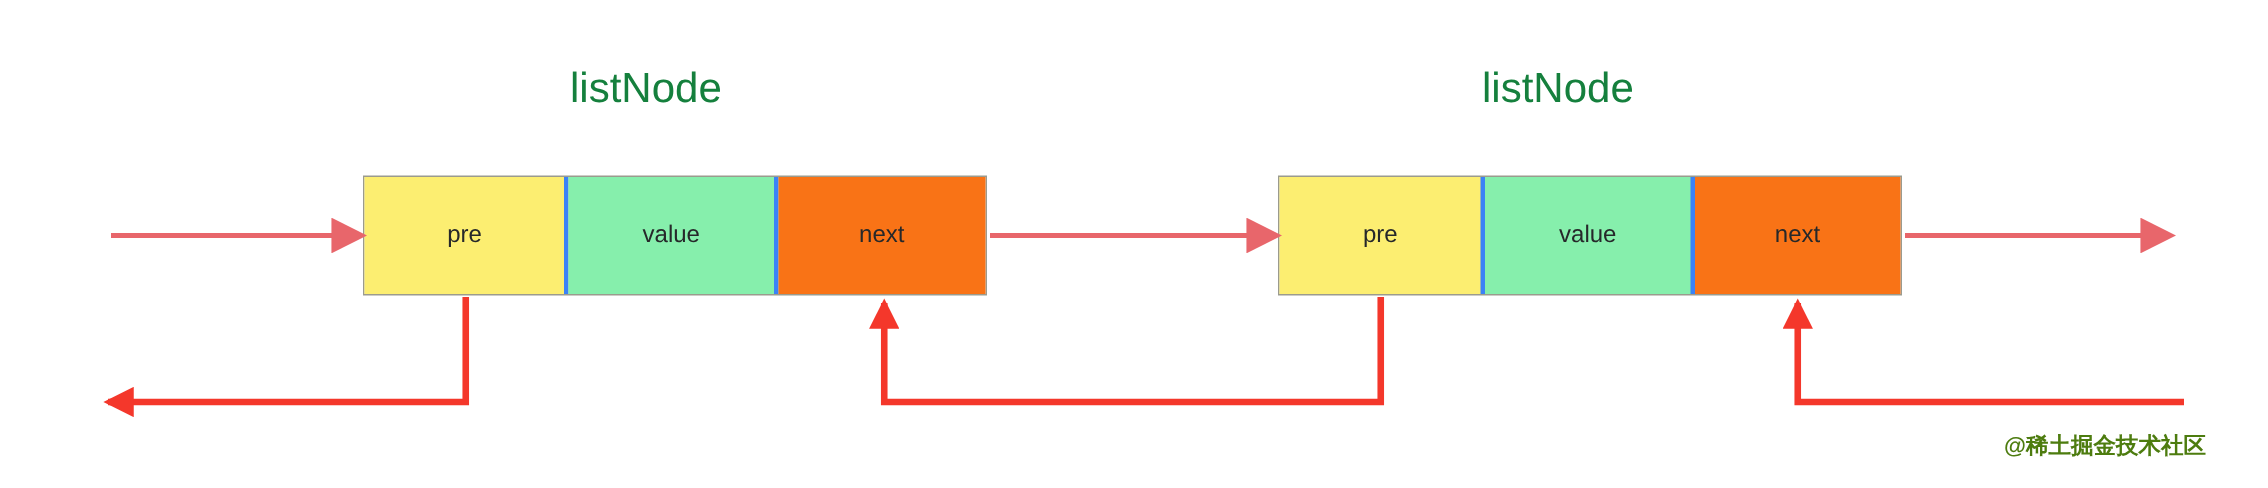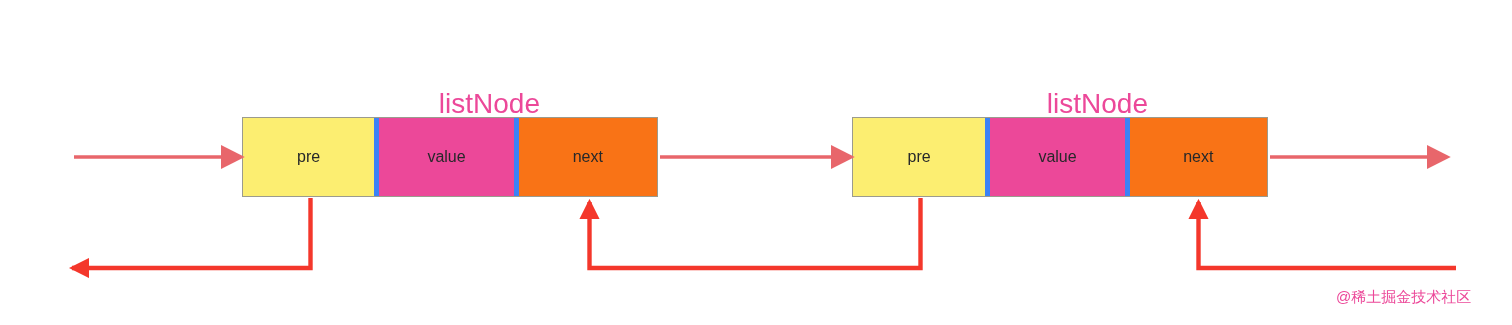--- a/index.html
+++ b/index.html
@@ -17,54 +17,54 @@
   #canvas {
     position: absolute;
     left: 0; top: 0;
     width: 1512px;
     height: 325px;
   }
   .node-title {
     position: absolute;
     font-family: "Liberation Sans", sans-serif;
     font-size: 28px;
-    color: #ec4899;
-    text-align: right;
+    color: #15803d;
+    text-align: left;
     white-space: nowrap;
     letter-spacing: 0px;
-    margin-top: 45px;
   }
   .node {
     position: absolute;
     display: flex;
     box-sizing: border-box;
     border: 1px solid #9b9b8e;
     height: 80px;
   }
   .cell {
     box-sizing: border-box;
     display: flex;
     align-items: center;
     justify-content: center;
     font-family: "Liberation Sans", sans-serif;
     font-size: 16px;
     color: #26282a;
     height: 100%;
-    border-right: 5px solid #3b82f6;
+    border-right: 3px solid #3b82f6;
   }
   .cell:last-child { border-right: none; }
   .cell-pre   { background: #FCEE71; }
-  .cell-value { background: #ec4899; }
+  .cell-value { background: #86efac; }
   .cell-next  { background: #f97316; }
   .watermark {
     position: absolute;
     font-family: "Liberation Sans", sans-serif;
     font-size: 15px;
-    color: #ec4899;
+    color: #4d7c0f;
     white-space: nowrap;
+    font-weight: bold;
   }
   .arrow-layer {
     position: absolute;
     left: 0; top: 0;
     width: 1512px; height: 325px;
     pointer-events: none;
   }
 </style>
 </head>
 <body>

